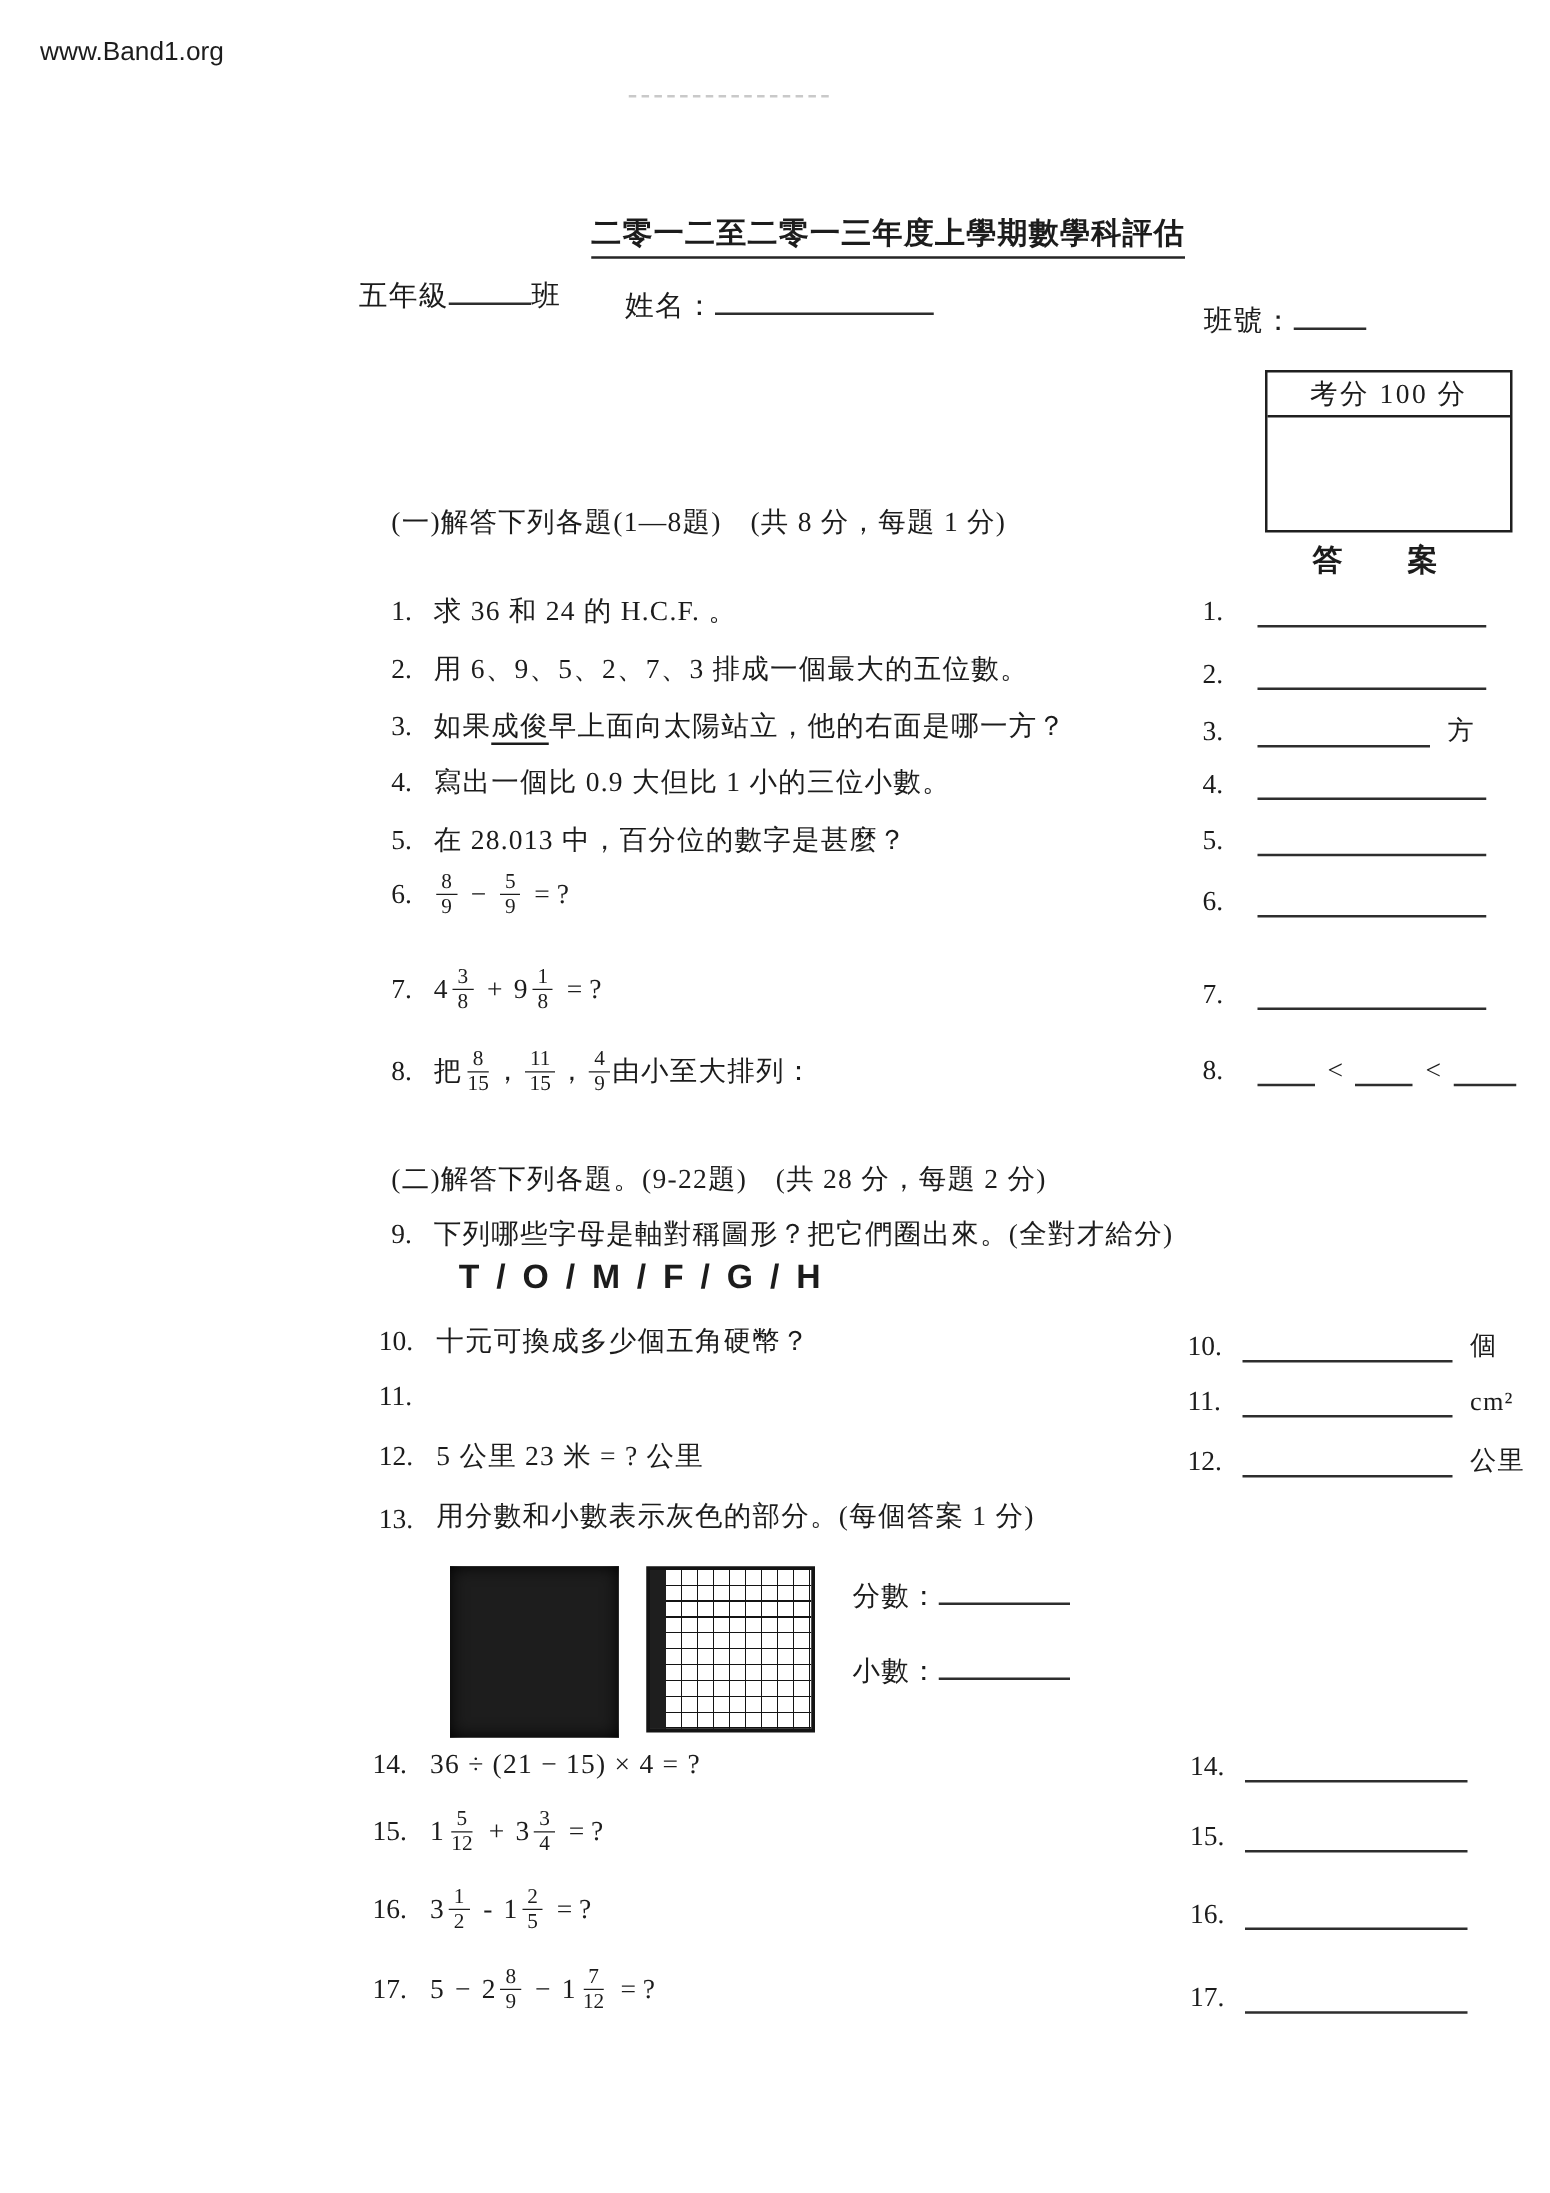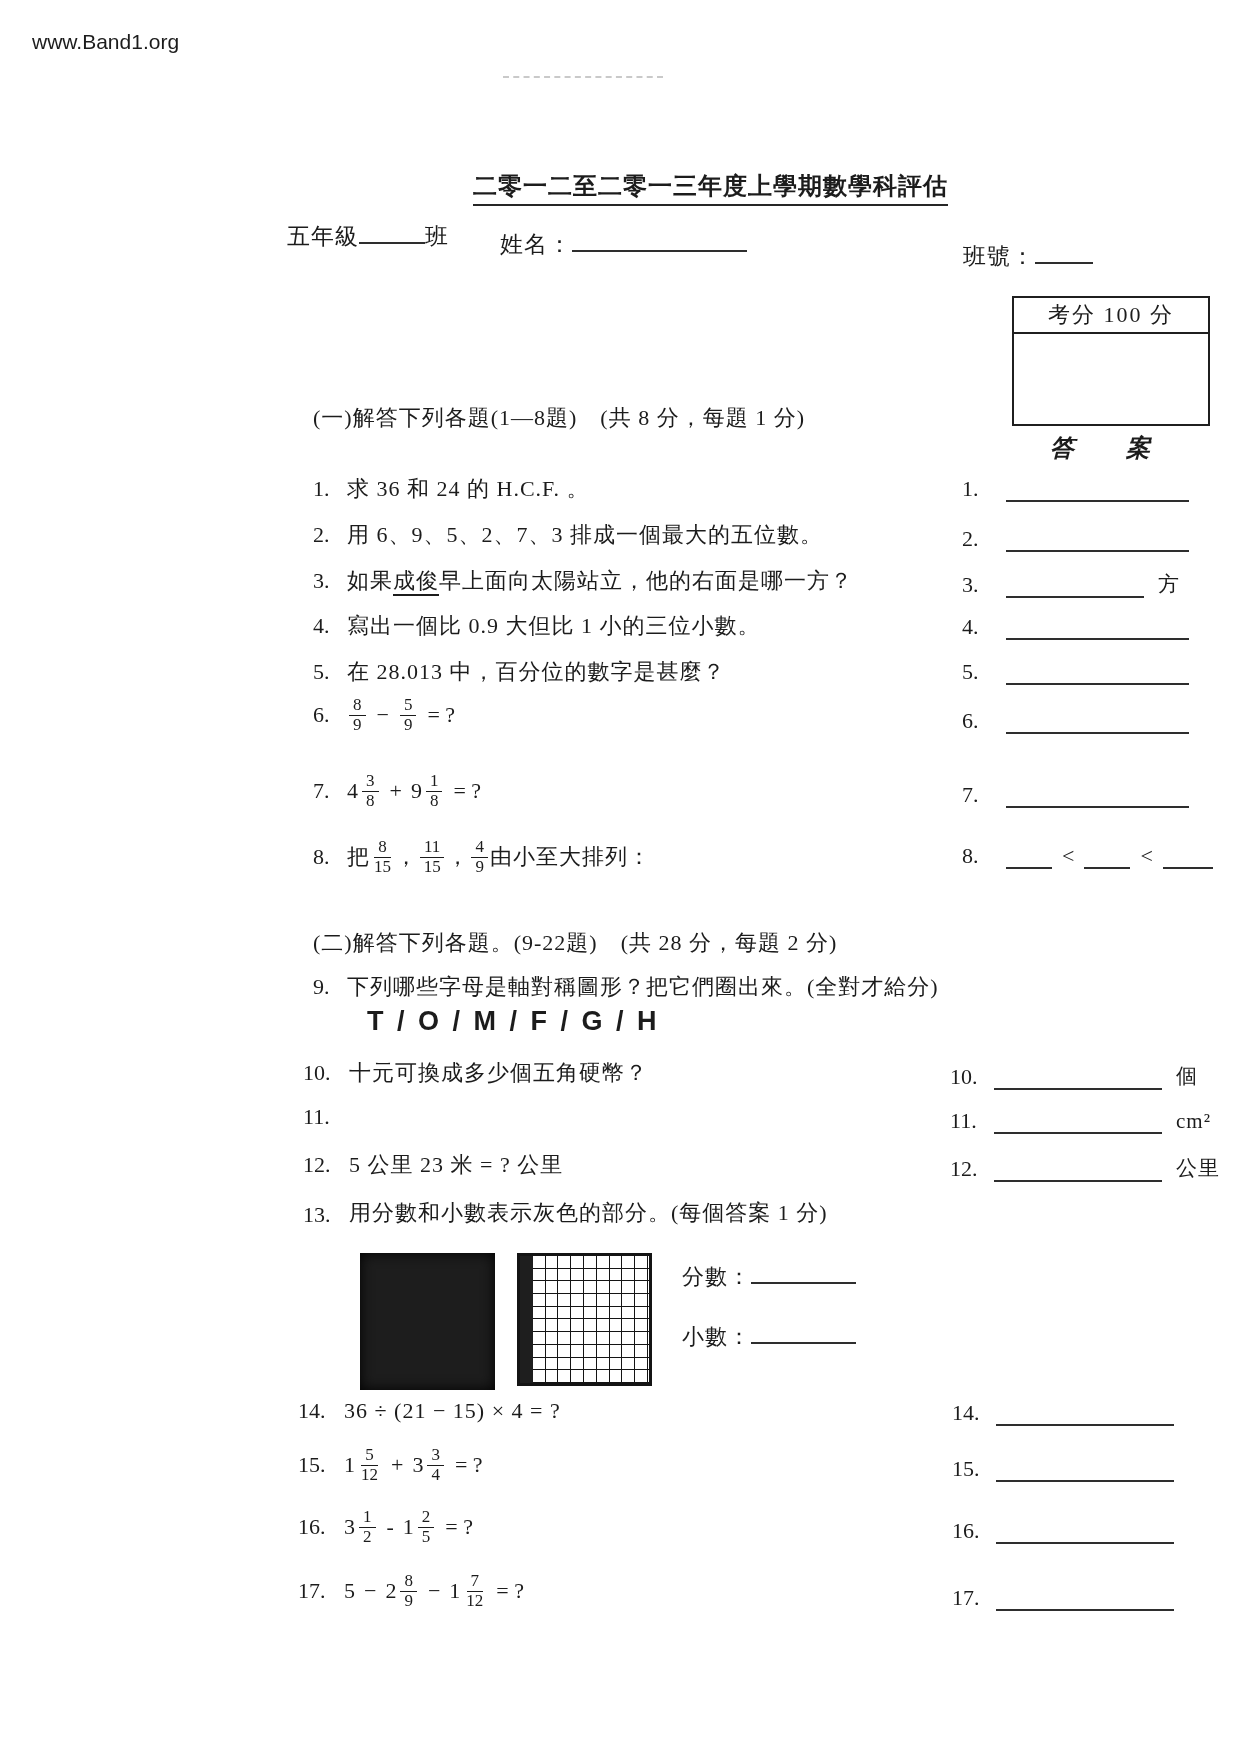--- a/index.html
+++ b/index.html
@@ -60,21 +60,21 @@
     <span>姓名：</span><span class="blank" style="width:175px;"></span>
   </div>
   <div class="abs" style="left:963px; top:240px; font-size:23px; letter-spacing:1px;">
     <span>班號：</span><span class="blank" style="width:58px;"></span>
   </div>
 
   <div class="scorebox">
     <div class="sb-head">考分 100 分</div>
   </div>
 
-  <div class="abs" style="left:1050px; top:432px; font-size:24px; font-weight:600; letter-spacing:14px;font-style:italic;">答　案</div>
+  <div class="abs" style="left:1050px; top:432px; font-size:24px; font-weight:600; letter-spacing:14px;">答　案</div>
 
   <div class="abs heading" style="left:313px; top:403px;">(一)解答下列各題(1—8題)　(共 8 分，每題 1 分)</div>
 
   <div class="qrow" style="left:313px; top:474px;">
     <span class="qno">1.</span>
     <span class="qtext">求 36 和 24 的 H.C.F. 。</span>
   </div>
 
   <div class="qrow" style="left:313px; top:520px;">
     <span class="qno">2.</span>

